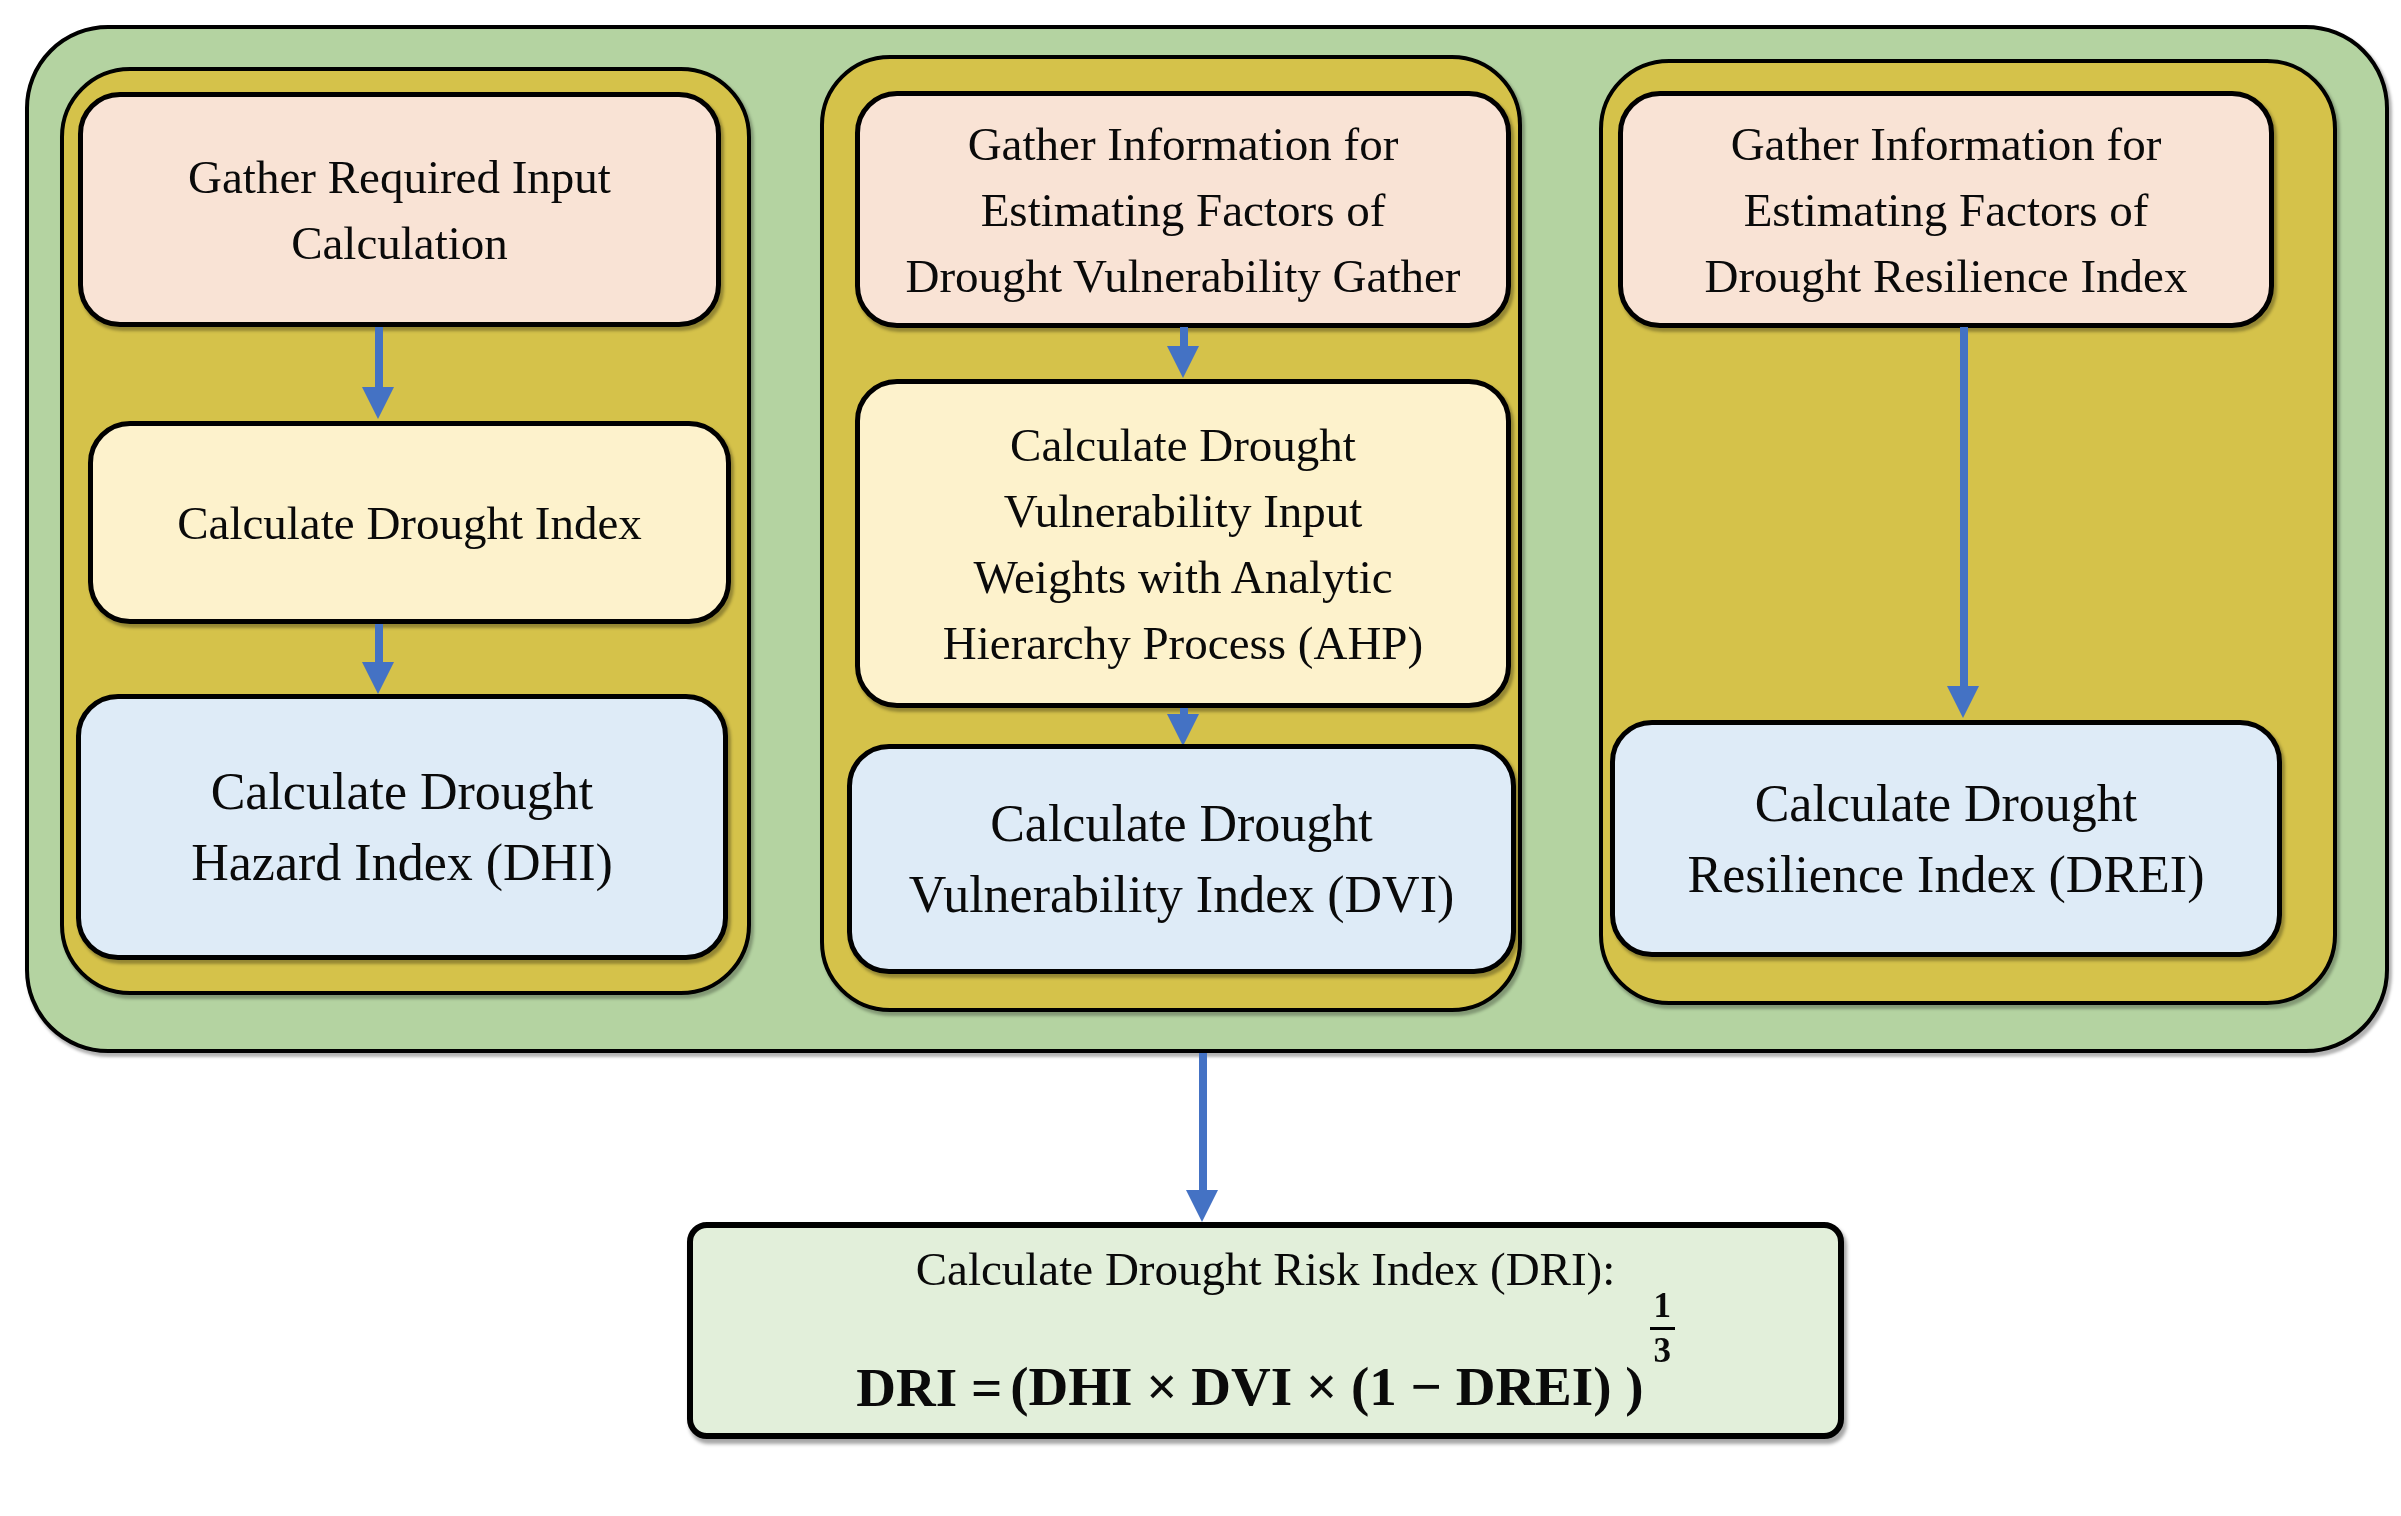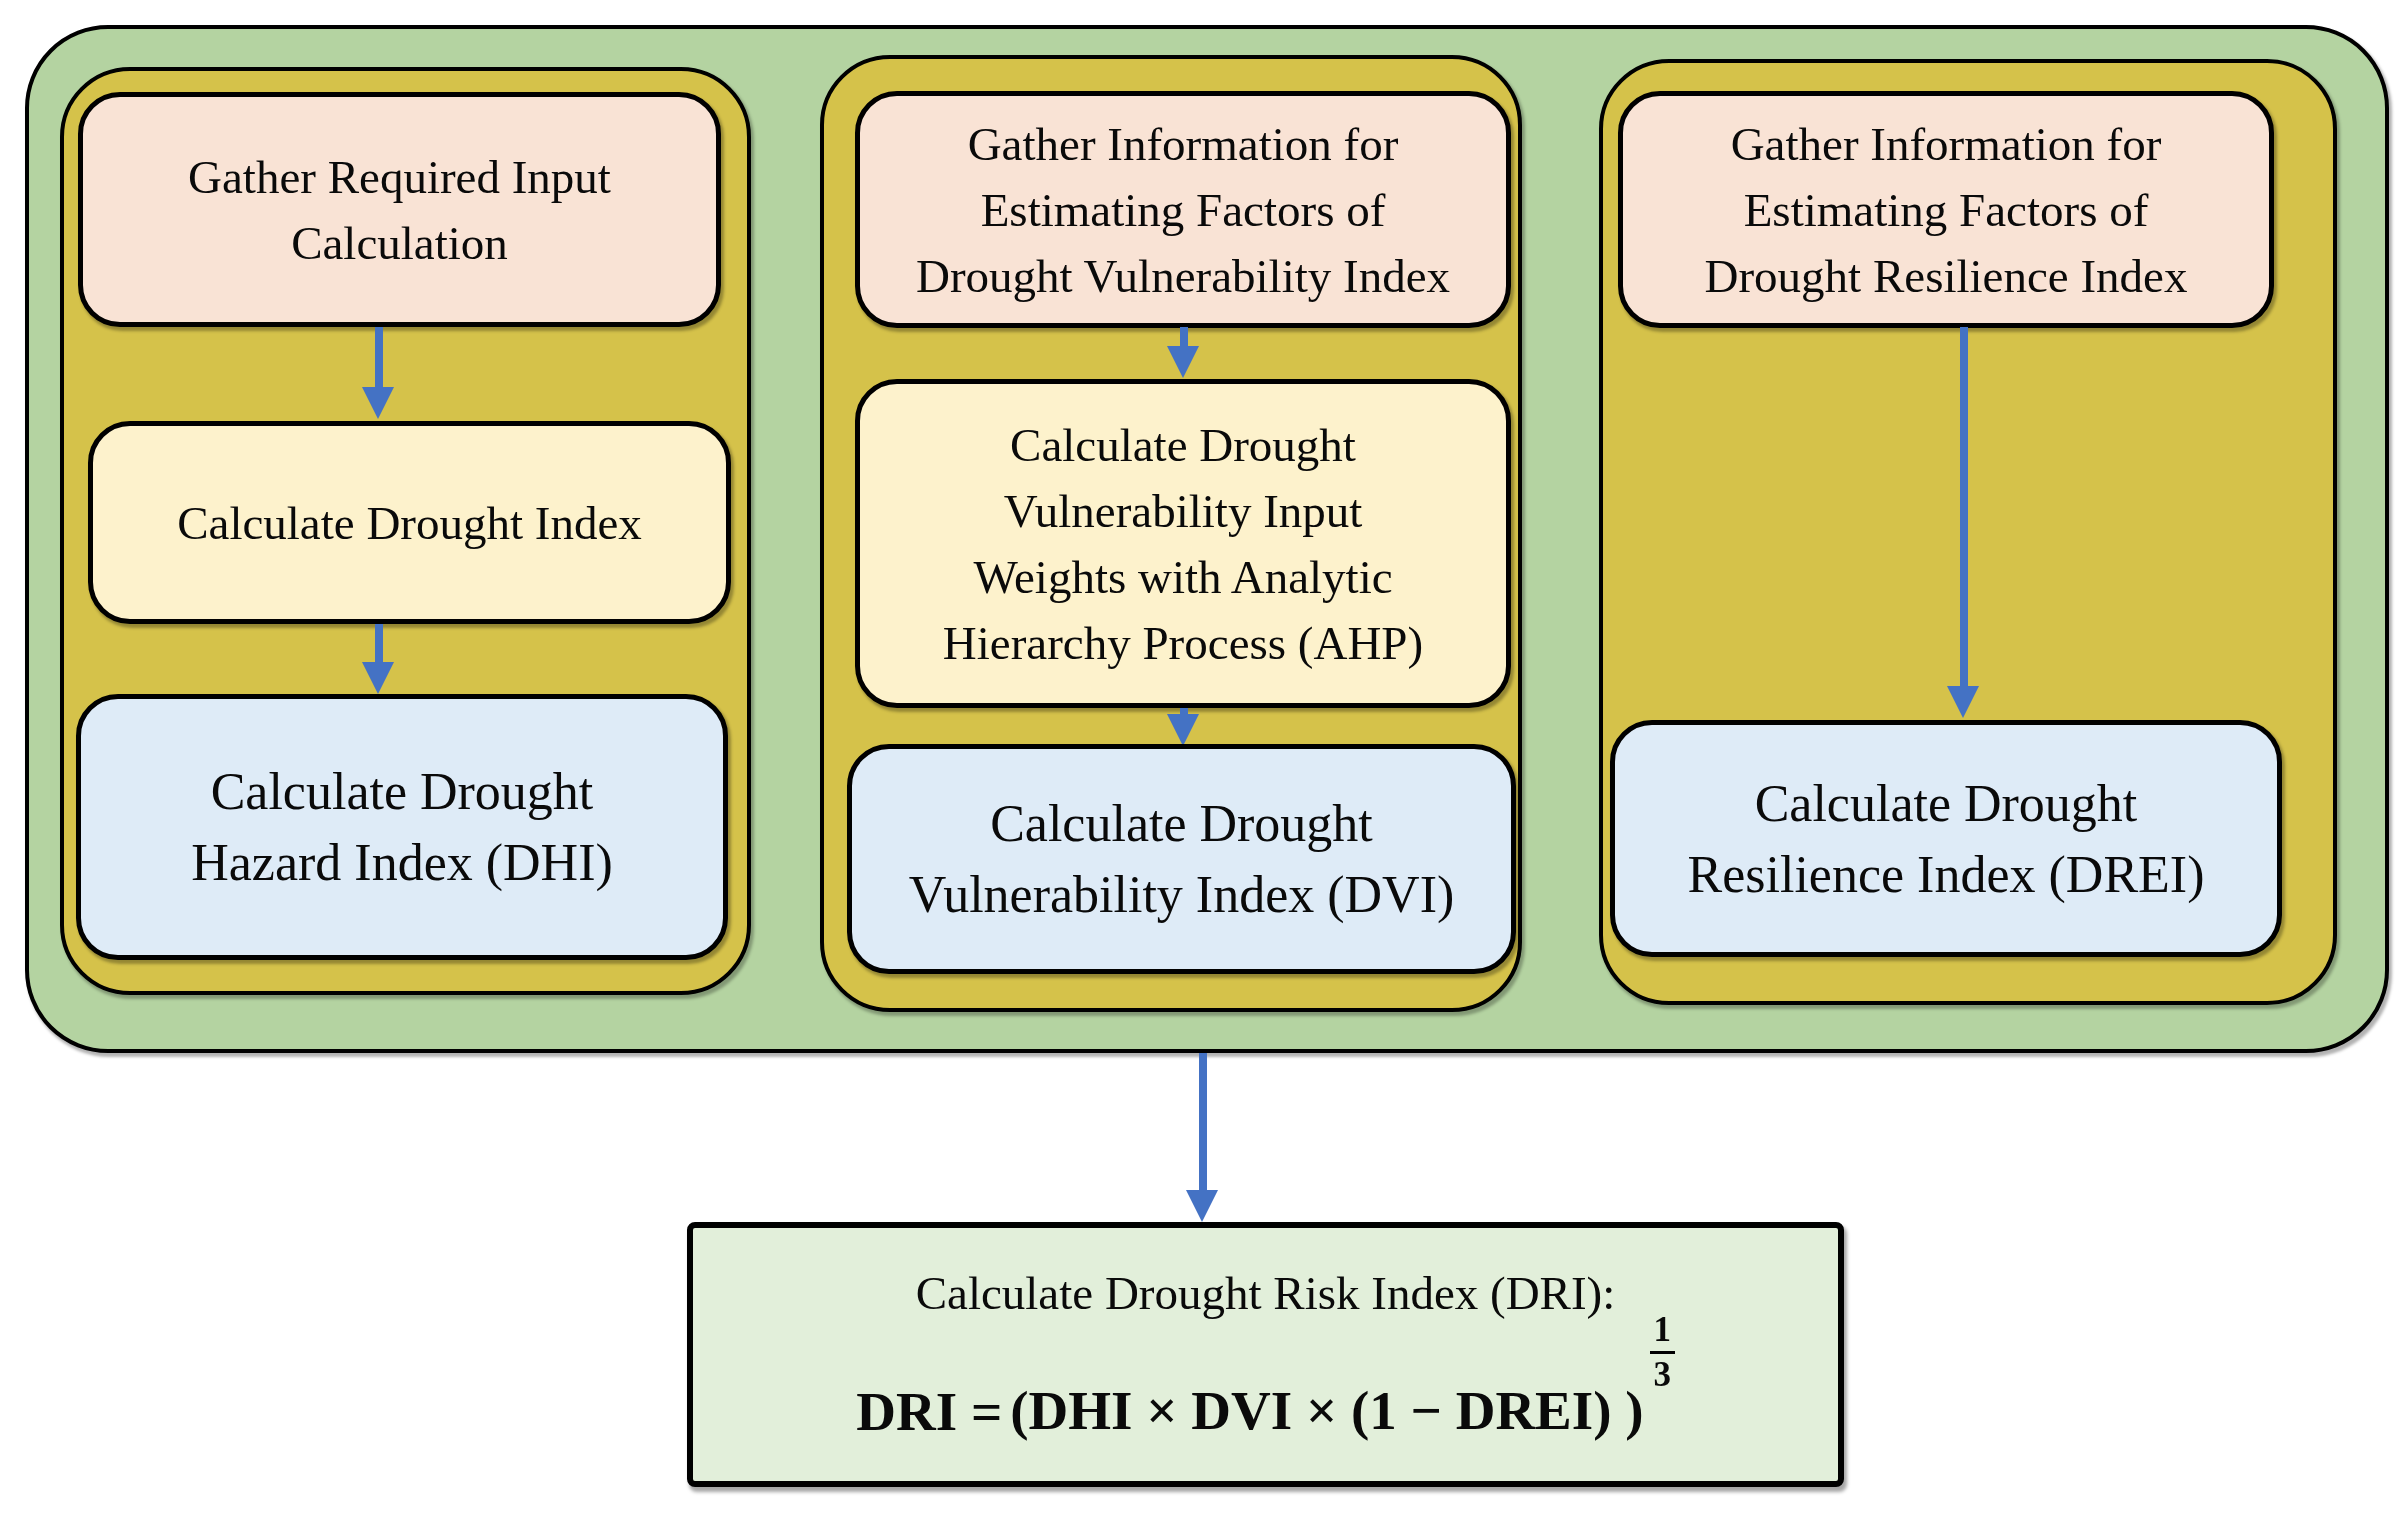--- a/index.html
+++ b/index.html
@@ -45,22 +45,22 @@
     border-left:16.7px solid transparent;border-right:16.7px solid transparent;
     border-top:32px solid var(--arrow,#4472c4);}
   .a1c1{left:362px;top:327px;height:92px;}
   .a2c1{left:362px;top:624px;height:70px;}
   .a1c2{left:1167px;top:327px;height:51px;}
   .a2c2{left:1167px;top:708px;height:38px;}
   .a1c3{left:1947px;top:327px;height:391px;}
   .afinal{left:1186px;top:1053px;height:169px;}
 
   
-  .final-box{position:absolute;left:687px;top:1222px;width:1157px;height:265px;
-    background:var(--final,#e2efda);border:6px solid #000;border-radius:8px;box-sizing:border-box;
+  .final-box{position:absolute;left:687px;top:1222px;width:1157px;height:217px;
+    background:var(--final,#e2efda);border:6px solid #000;border-radius:20px;box-sizing:border-box;
     box-shadow:2.3px 4.5px 3.8px rgba(0,0,0,.35);
     display:flex;flex-direction:column;align-items:center;justify-content:center;gap:36px;}
   .final-title{font-size:47px;line-height:53px;}
   .formula{font-size:55px;font-weight:bold;line-height:61px;white-space:nowrap;}
   .formula .lhs{margin-right:8px;}
   .frac{display:inline-block;text-align:center;font-size:35px;line-height:1.05;
     position:relative;top:-44px;margin-left:6px;font-weight:bold;}
   .frac .num{display:block;border-bottom:3.8px solid #000;padding:0 3.8px 2.3px 3.8px;}
   .frac .den{display:block;padding-top:2.3px;}
 </style>
@@ -91,21 +91,21 @@
       <i class="head"></i>
     </div>
   <div class="node result b1">
     <span class="line">Calculate Drought</span>
     <span class="line">Hazard Index (DHI)</span>
   </div>
 
   <div class="node gather p2">
     <span class="line">Gather Information for</span>
     <span class="line">Estimating Factors of</span>
-    <span class="line">Drought Vulnerability Index</span>
+    <span class="line">Drought Vulnerability Gather</span>
   </div>
   <div class="arrow a1c2">
       <i class="shaft"></i>
       <i class="head"></i>
     </div>
   <div class="node calc y2">
     <span class="line">Calculate Drought</span>
     <span class="line">Vulnerability Input</span>
     <span class="line">Weights with Analytic</span>
     <span class="line">Hierarchy Process (AHP)</span>

